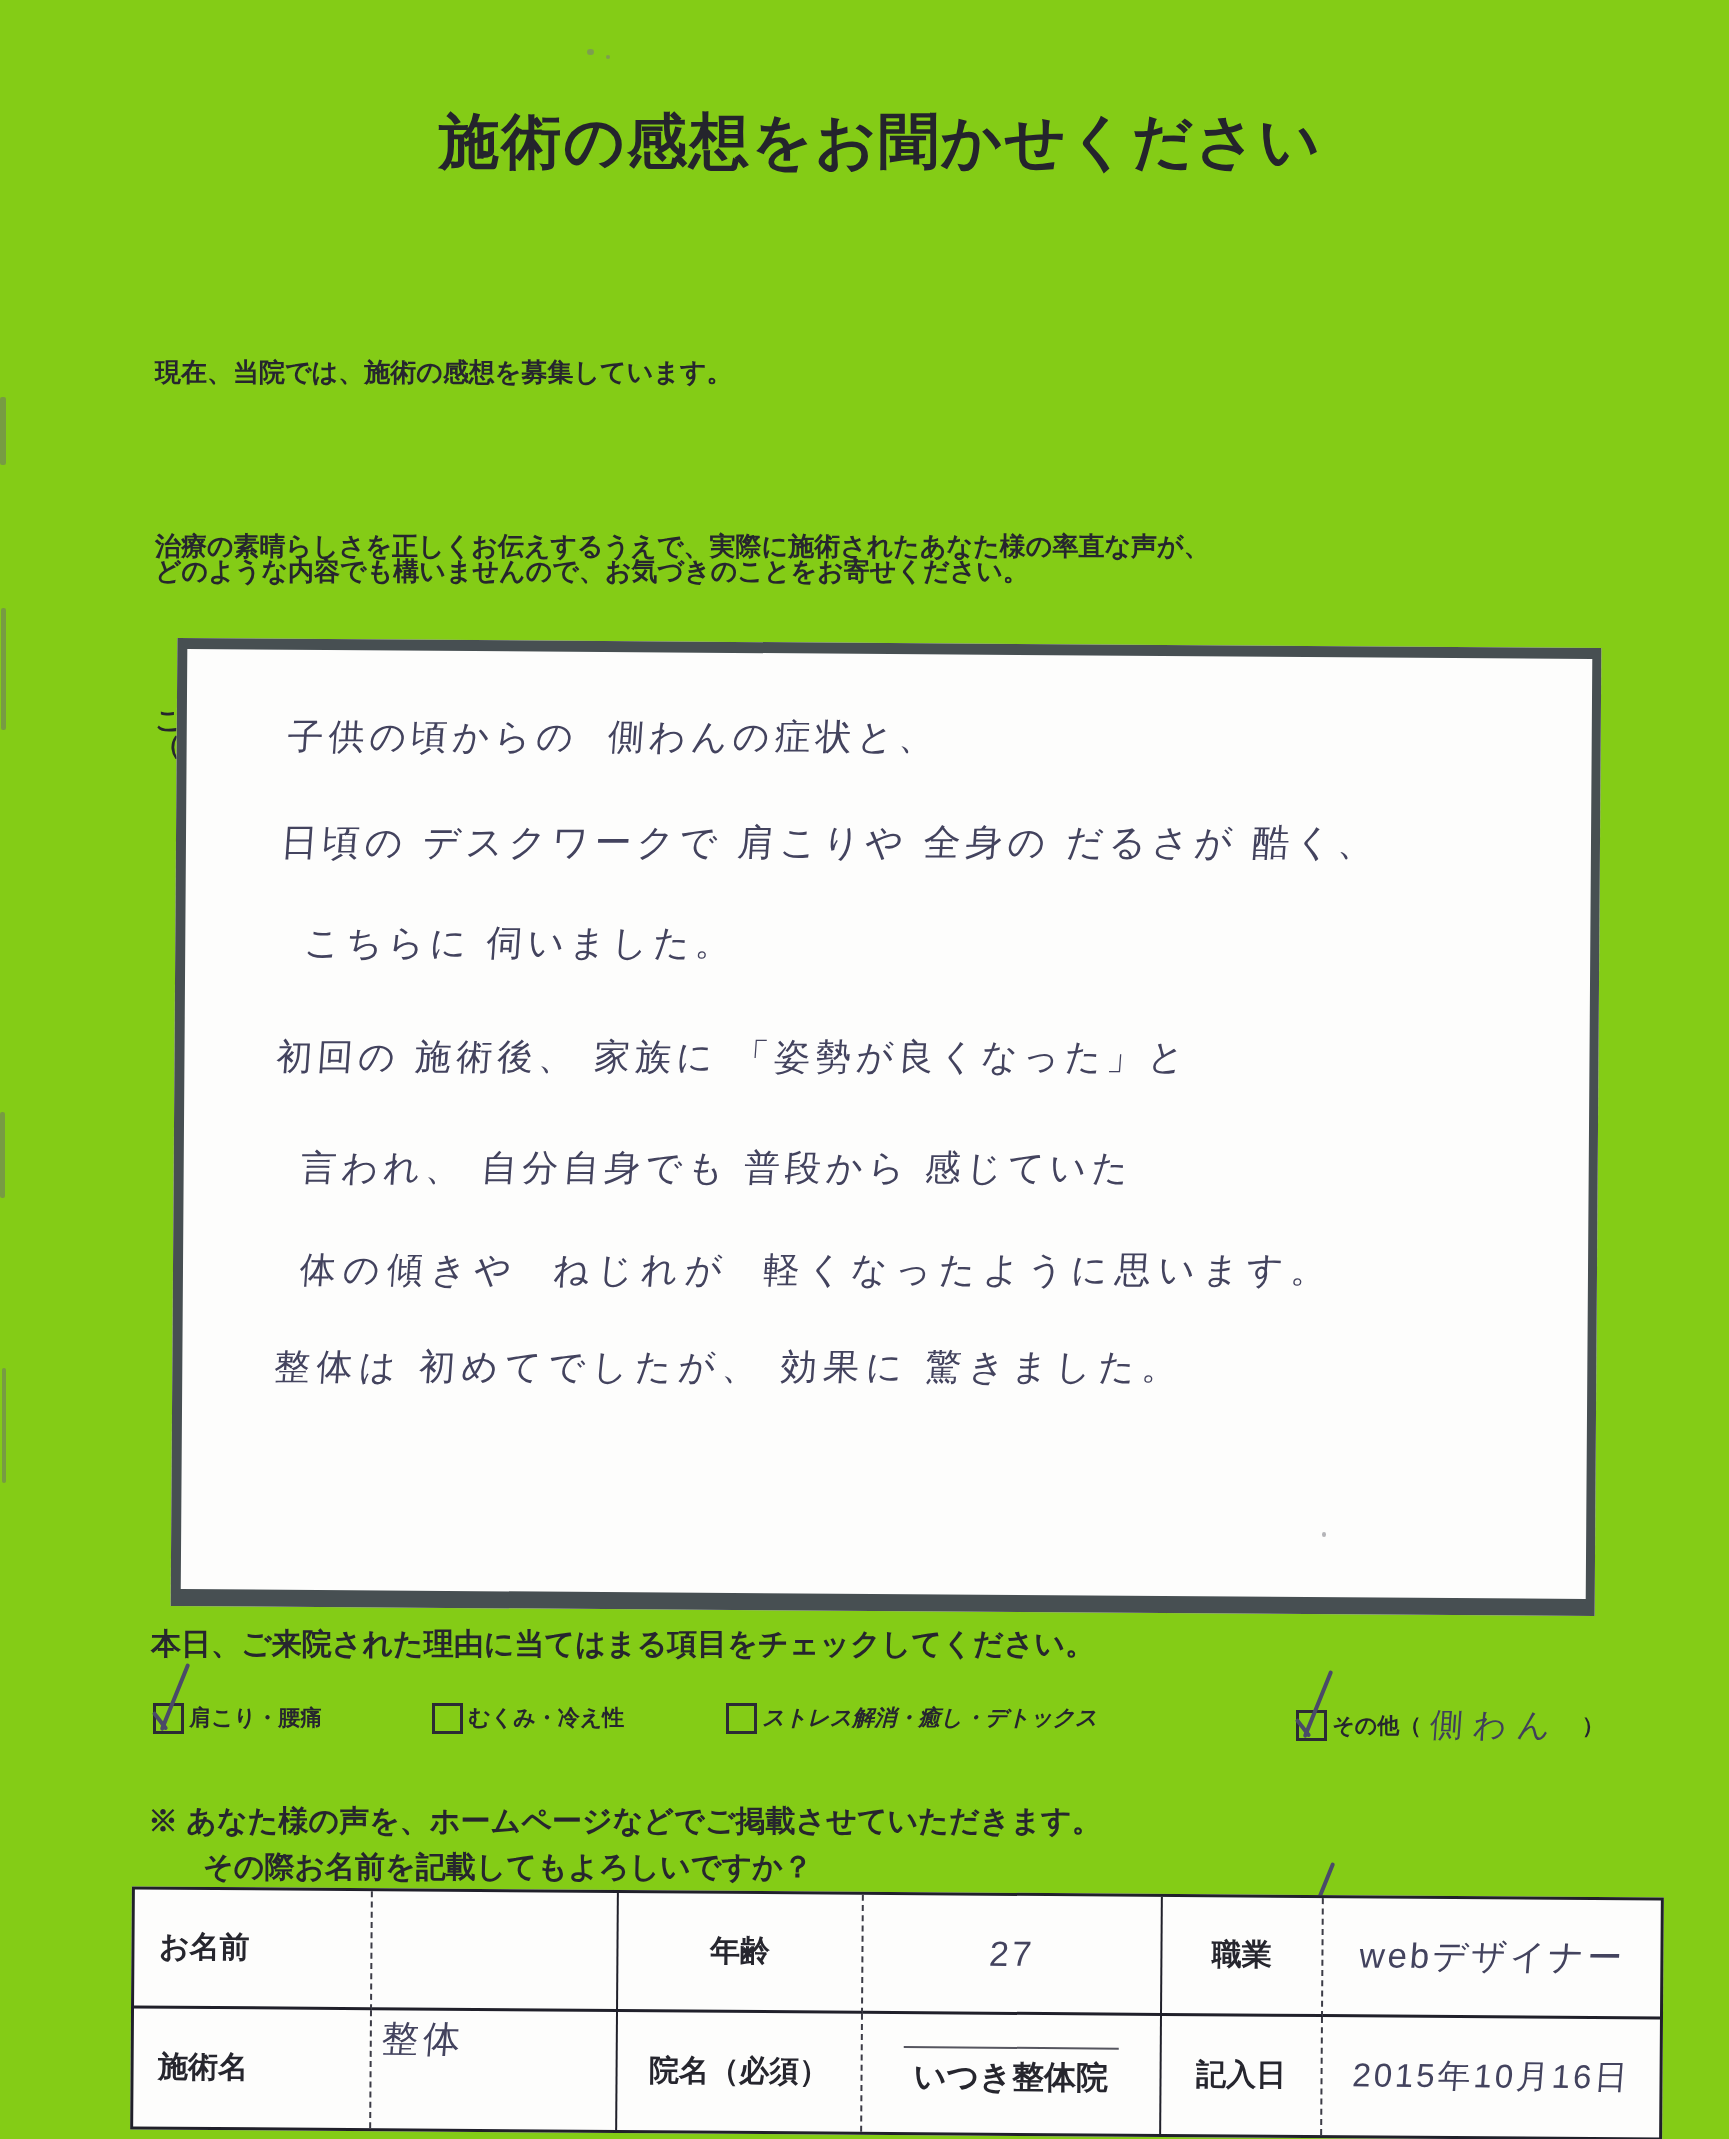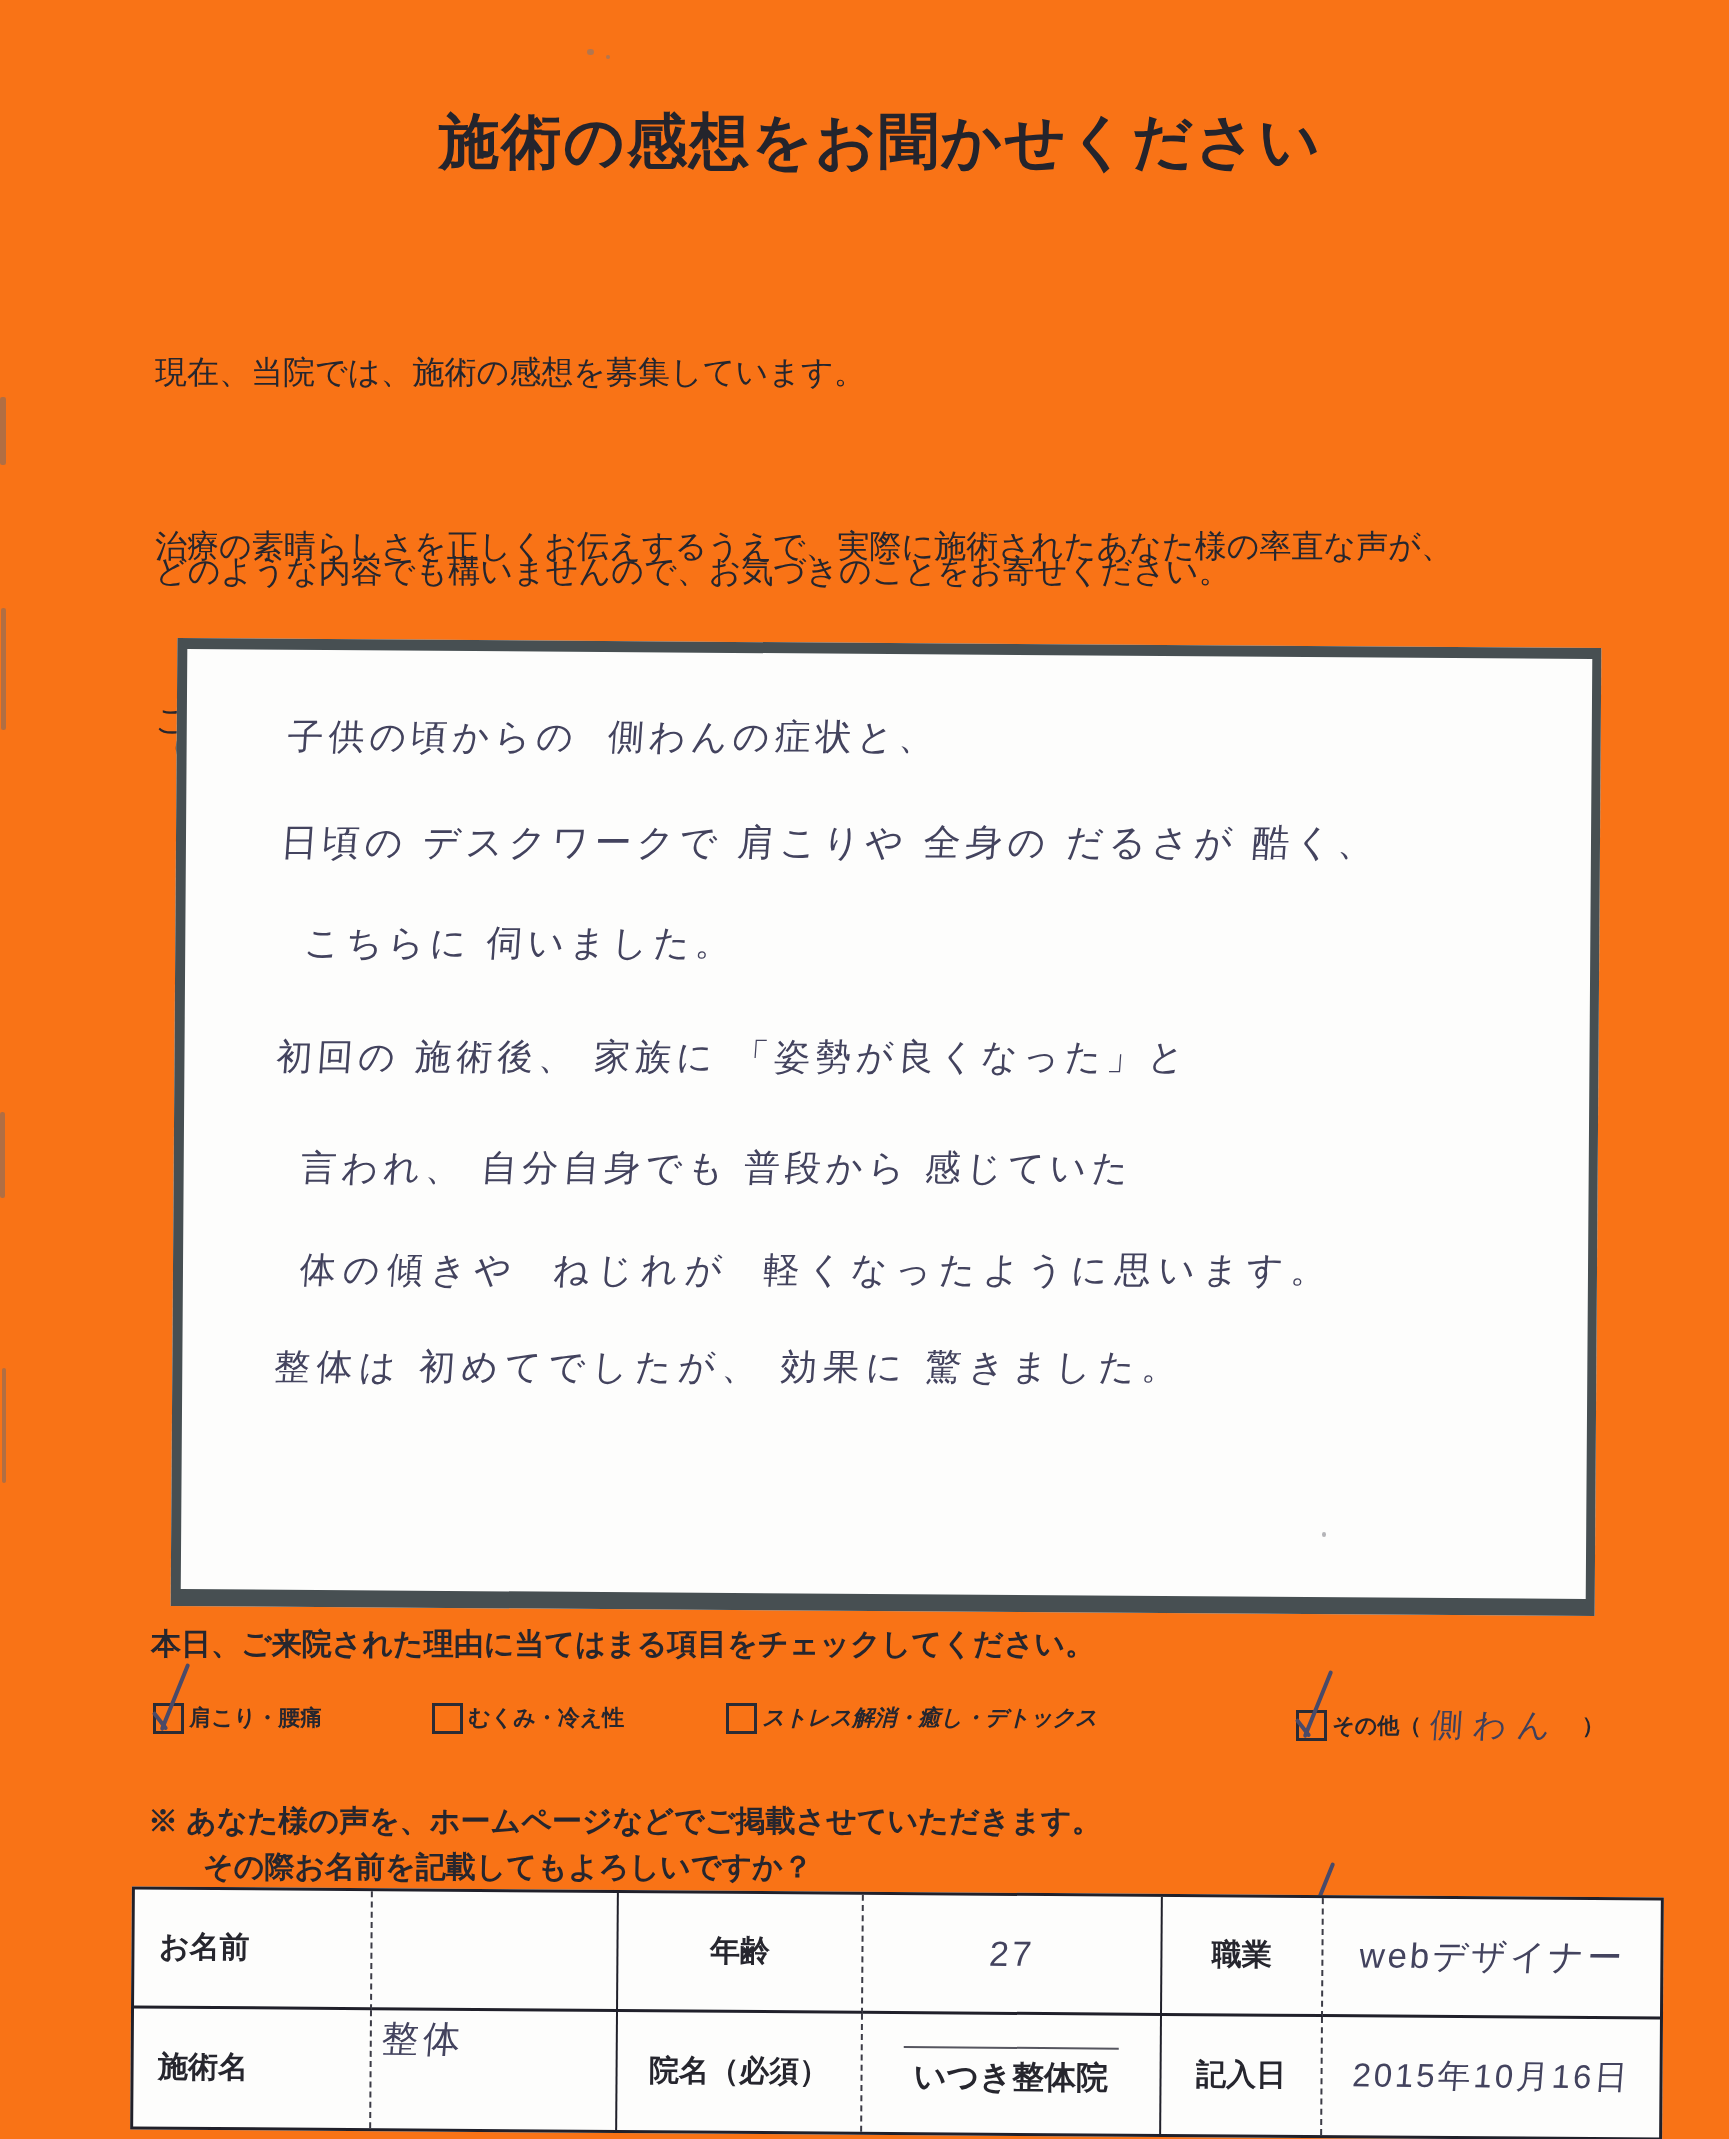--- a/index.html
+++ b/index.html
@@ -1,30 +1,30 @@
 <!DOCTYPE html>
 <html style="font-size:11.5px"><head>
 <meta charset="utf-8">
 <style>
   html,body{margin:0;padding:0;background:#e8e8e6;}
   .page{
     position:relative;
     width:1730px;height:2140px;
-    background:#f97316;
+    background:#84cc16;
     overflow:hidden;
     font-family:"Liberation Sans", sans-serif;
     color:#26262e;
   }
   
   .title{
     position:absolute;left:439px;top:102px;
     font-size:60px;font-weight:900;letter-spacing:2.2px;
     color:#24242c;white-space:pre;
   }
-  .para{position:absolute;font-size:32px;font-weight:400;line-height:58px;white-space:pre;color:#26262e;}
+  .para{position:absolute;font-size:26px;font-weight:700;line-height:58px;white-space:pre;color:#26262e;}
   .p1{left:155px;top:227px;}
   .p2{left:155px;top:426px;}
   .para .line{display:block;}
   .ul-seg{border-bottom:3.6px solid #26262e;padding-bottom:2.2px;}
   .reason-heading{
     position:absolute;left:151px;top:1624px;
     font-size:30px;font-weight:700;white-space:pre;color:#26262e;
   }
   .publish-note{
     position:absolute;left:148px;top:1801px;

